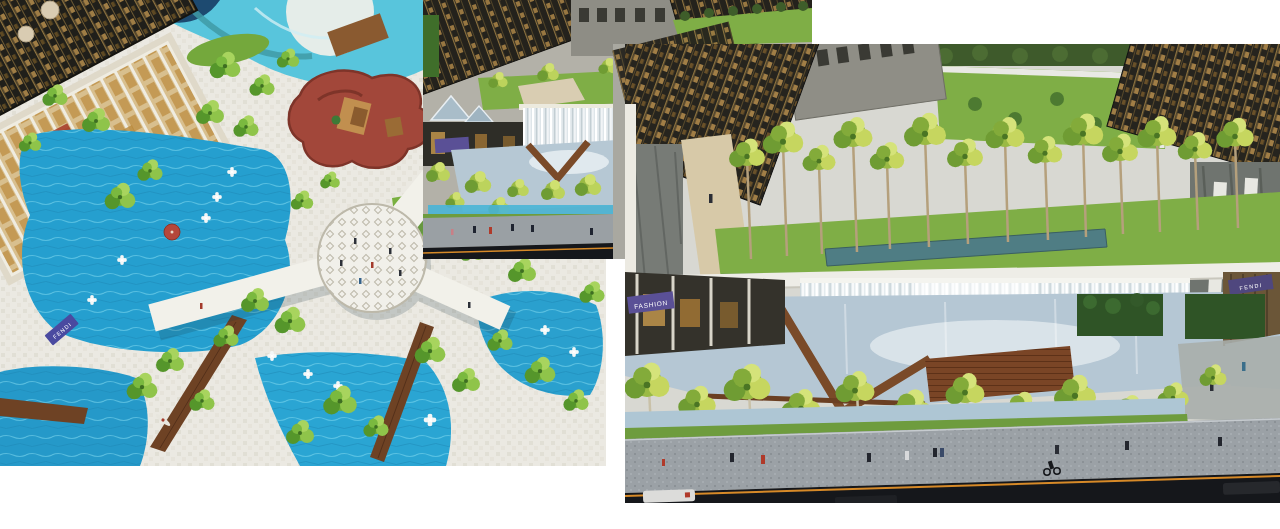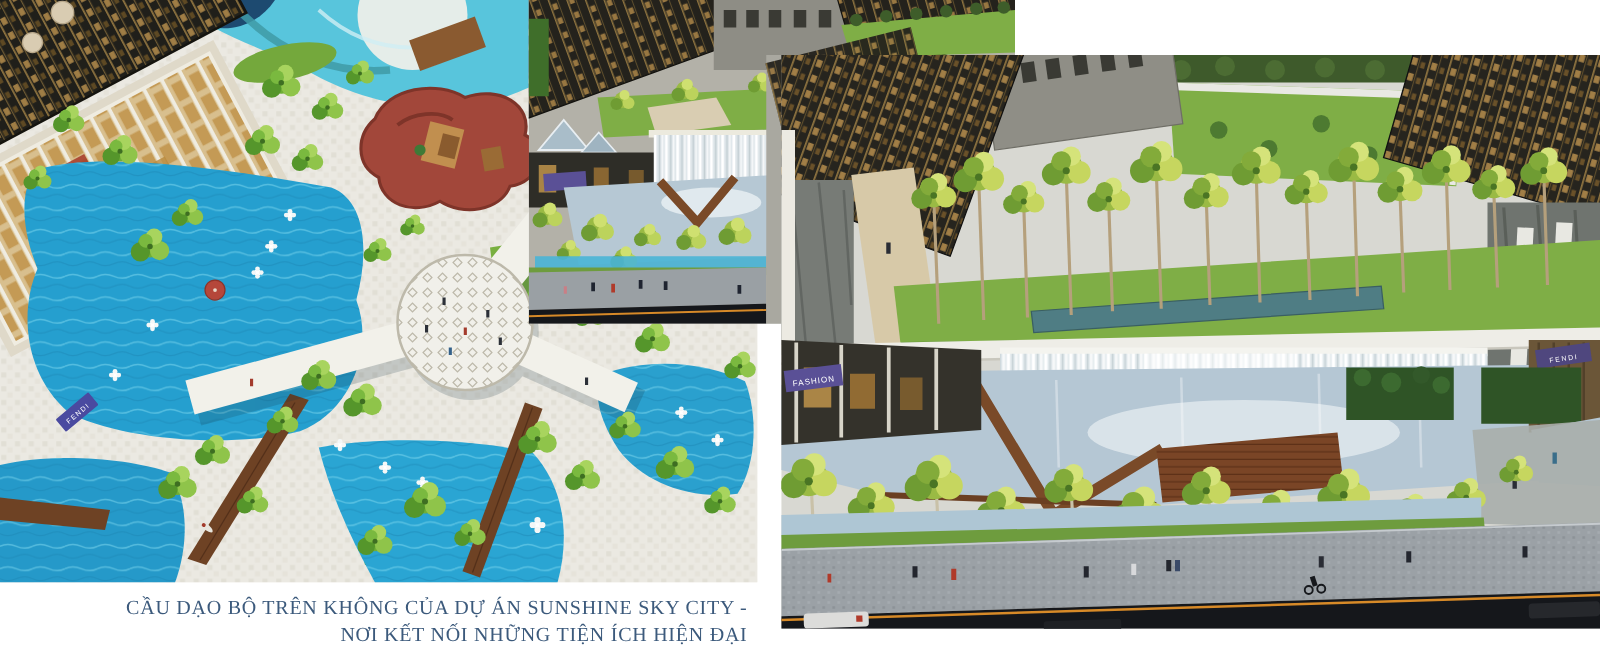--- a/index.html
+++ b/index.html
@@ -614,18 +614,14 @@
       <g transform="rotate(-2 45 452)">
         <rect x="18" y="446" width="52" height="12" rx="3" fill="#dcdcda"></rect>
         <rect x="60" y="449" width="5" height="5" fill="#b03a2a"></rect>
       </g>
       <rect x="210" y="452" width="62" height="9" rx="2" fill="#1e2024" transform="rotate(-2 240 456)"></rect>
       <rect x="598" y="438" width="57" height="12" rx="3" fill="#26282c" transform="rotate(-2 626 444)"></rect>
     </g>
   </svg>
   </div>
 
-  <div id="caption">
-    <div>CẦU DẠO BỘ TRÊN KHÔNG CỦA DỰ ÁN SUNSHINE SKY CITY -</div>
-    <div>NƠI KẾT NỐI NHỮNG TIỆN ÍCH HIỆN ĐẠI</div>
-  </div>
 
 </div>
 
 </body></html>

